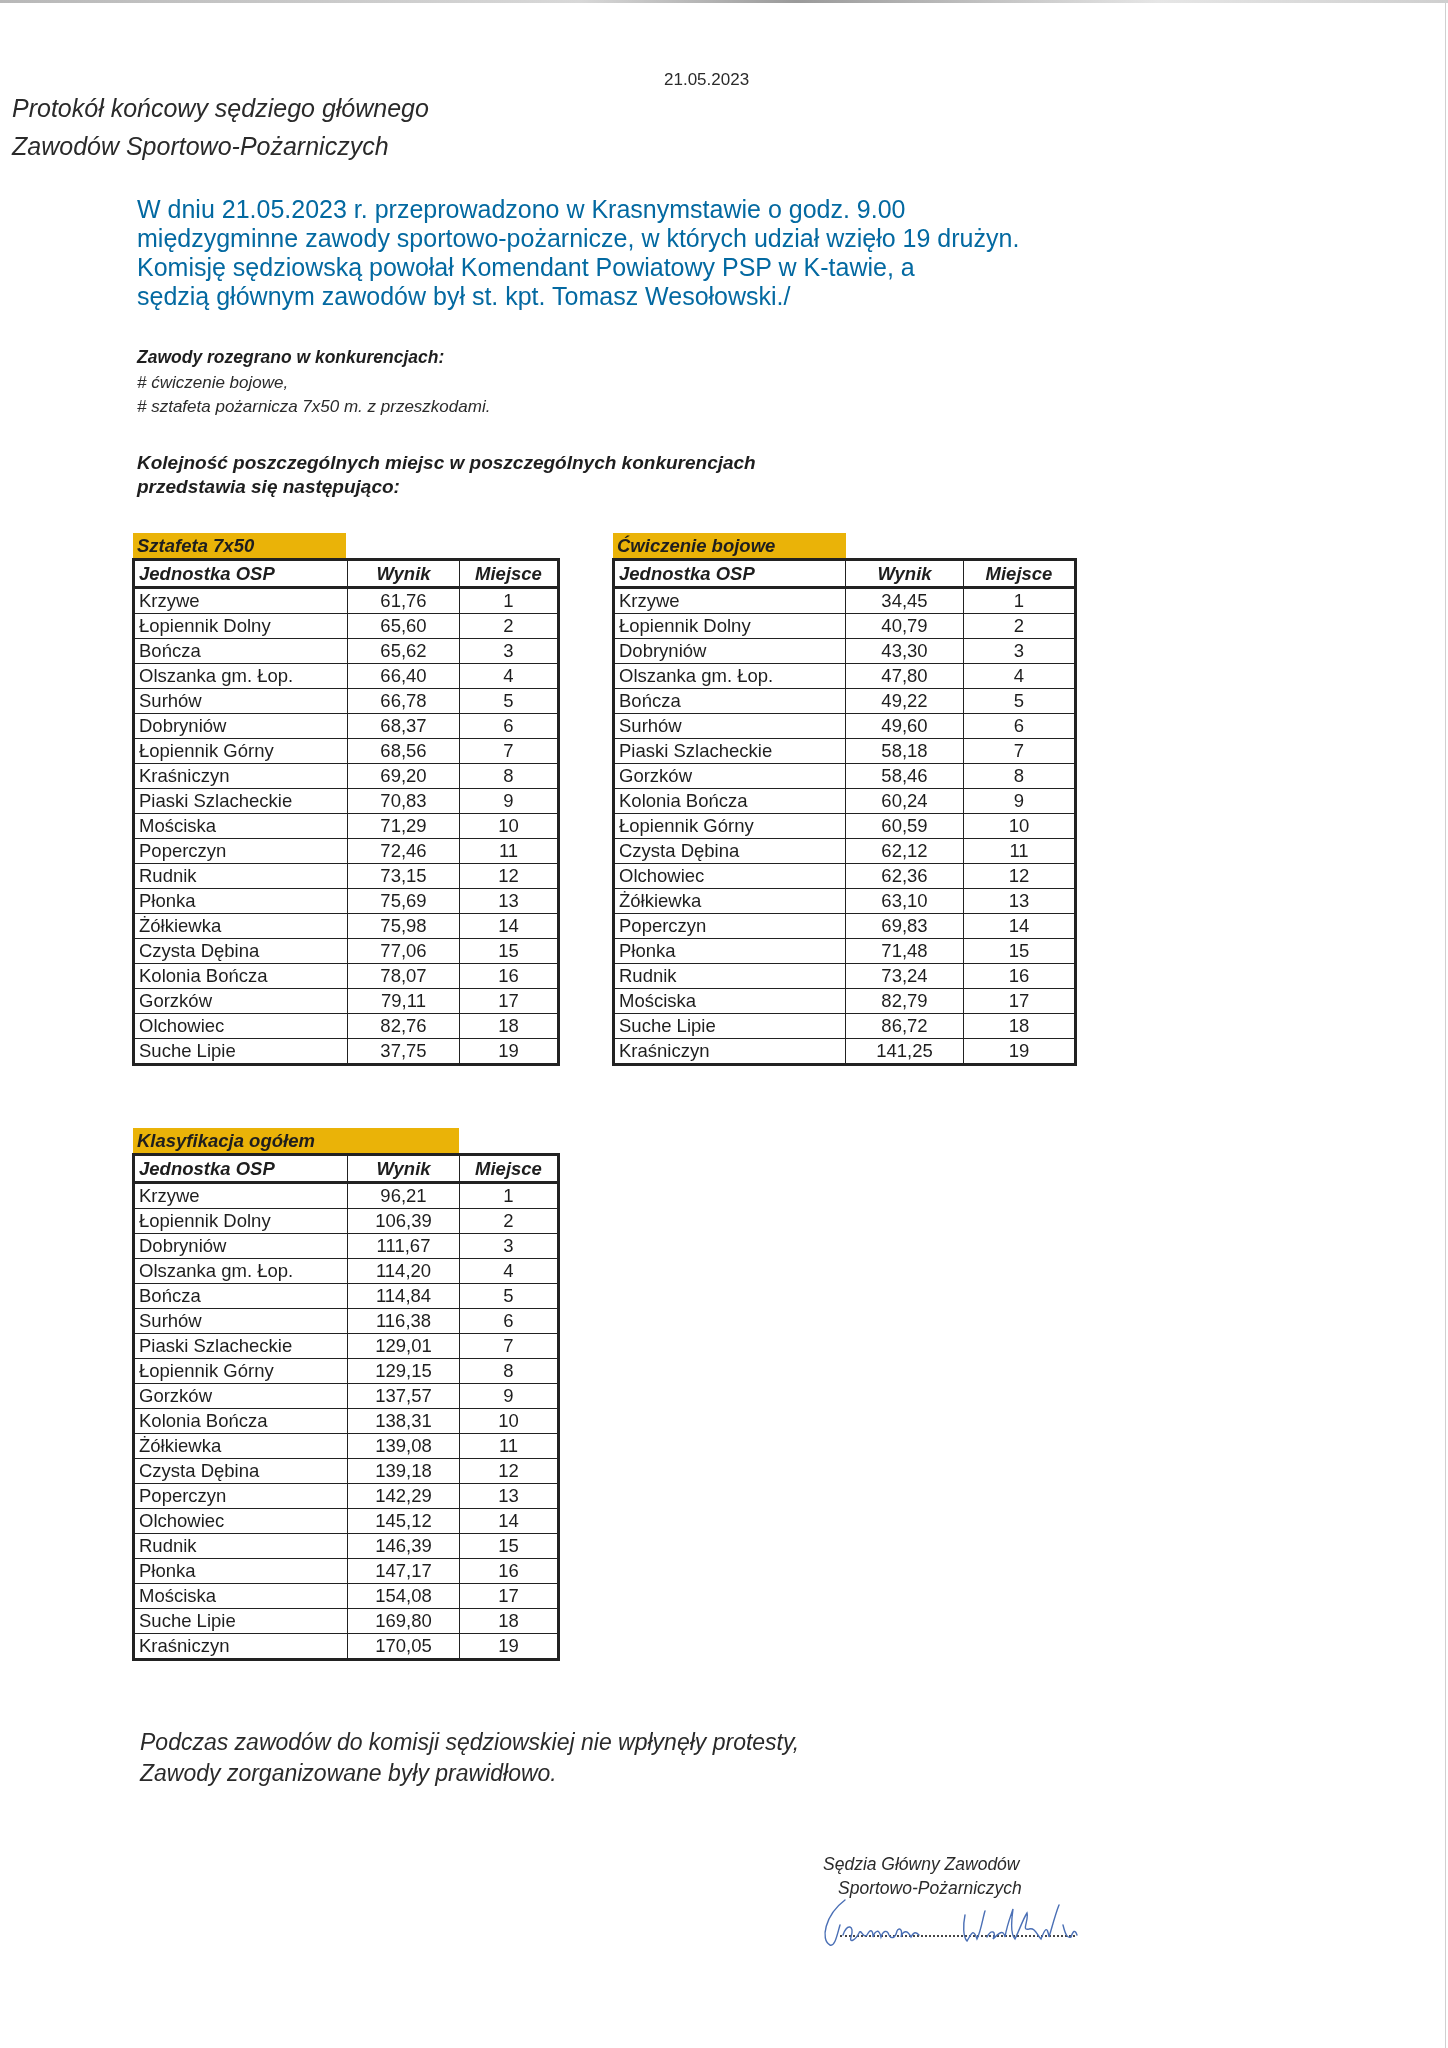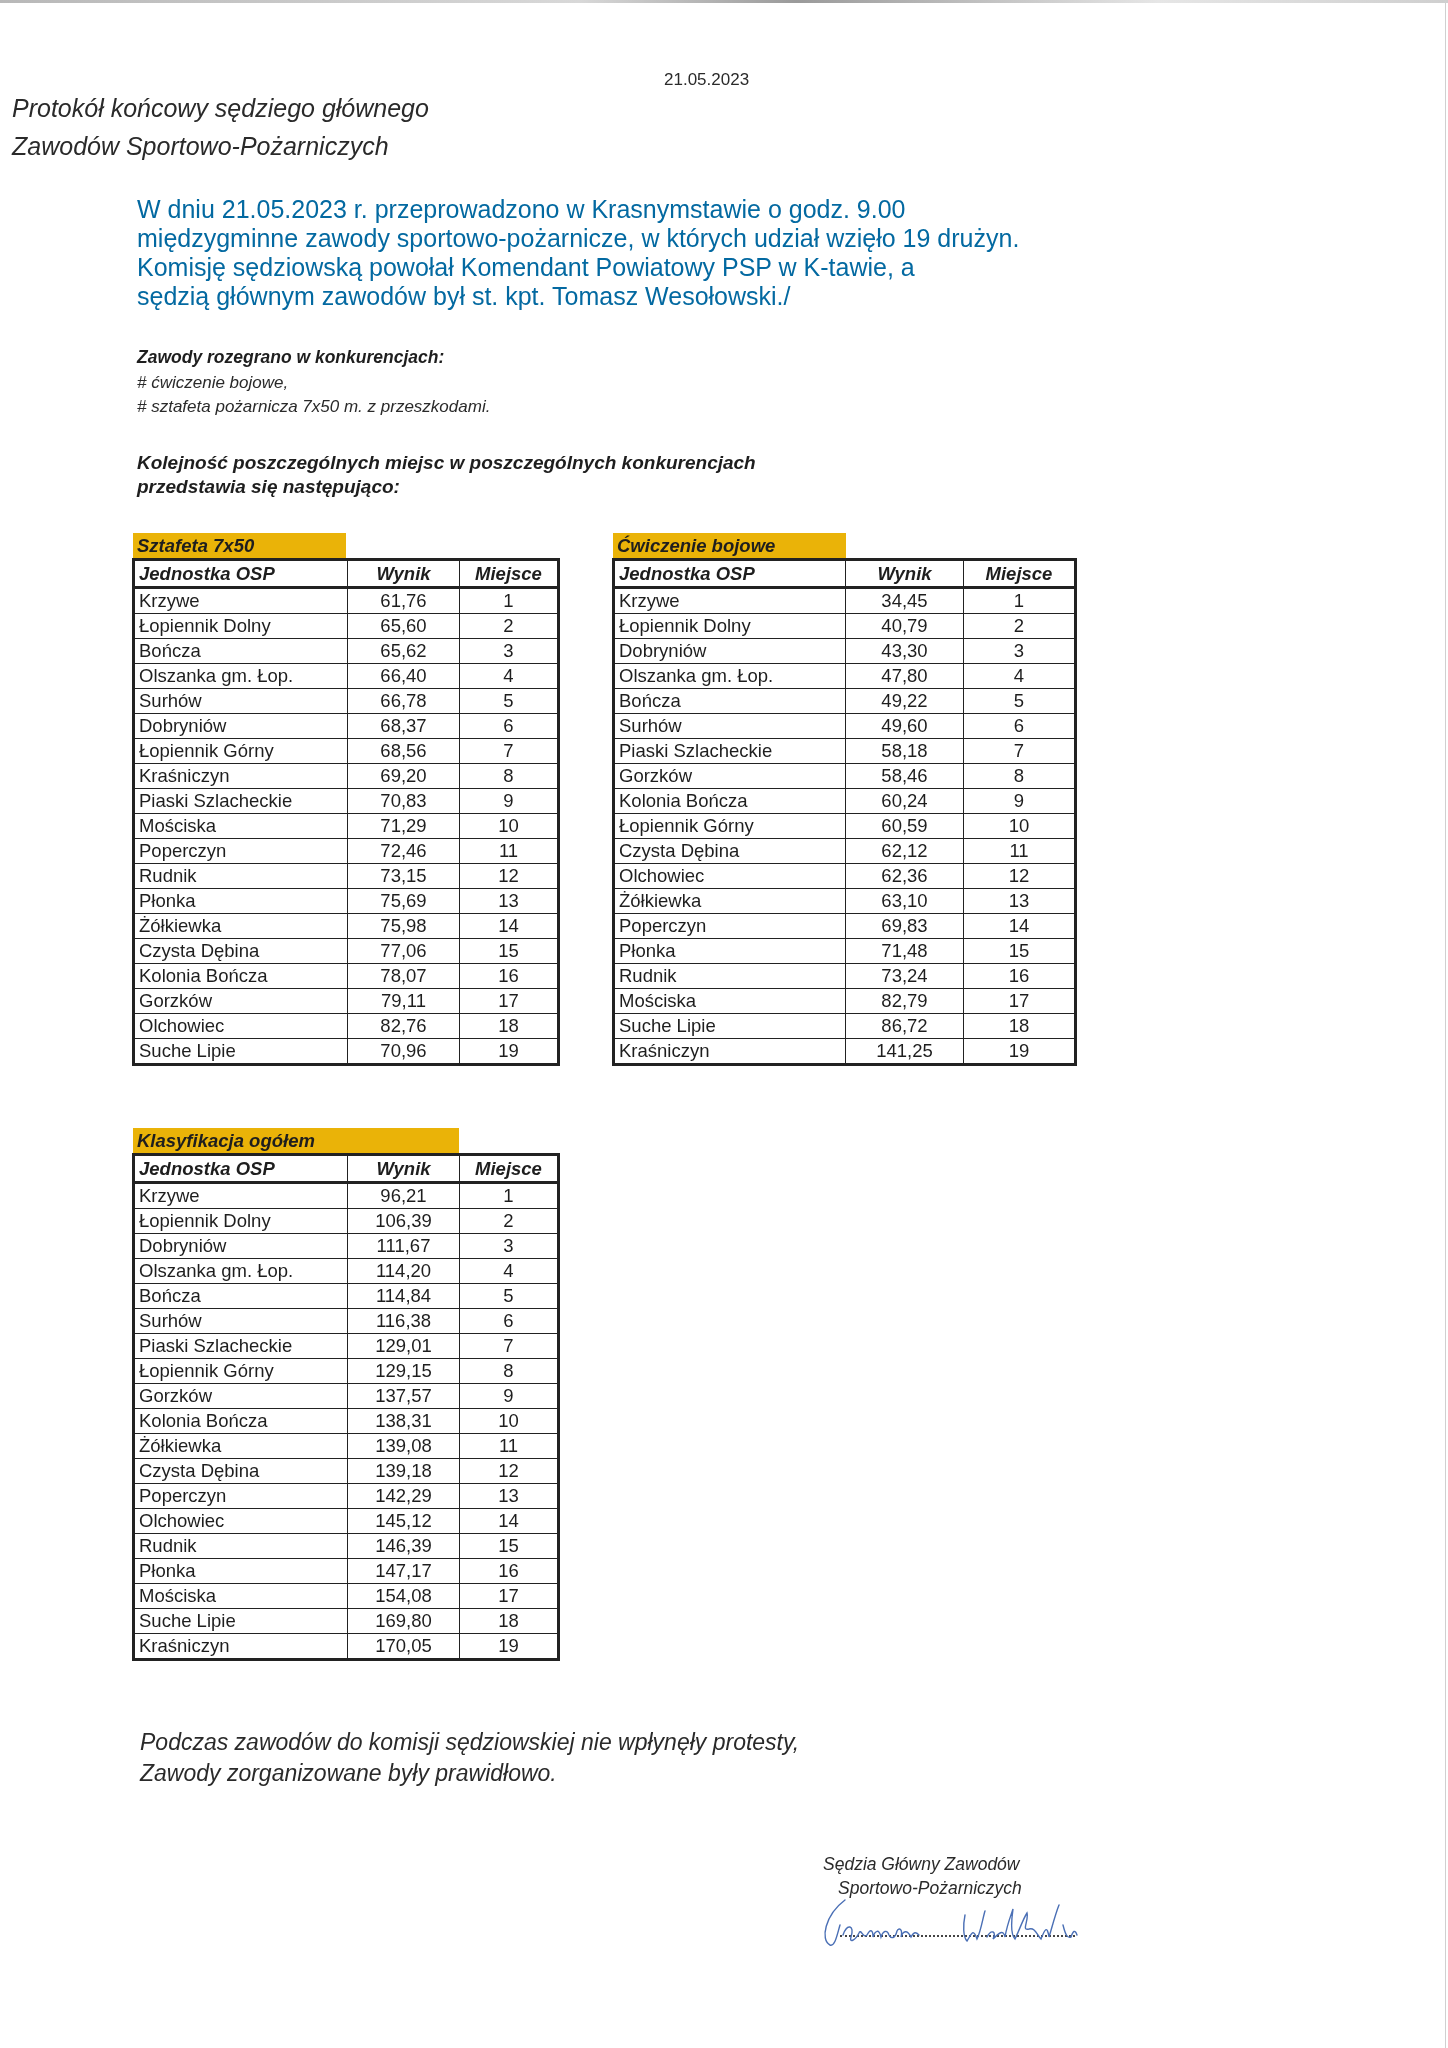--- a/index.html
+++ b/index.html
@@ -180,21 +180,21 @@
         <td class="c-res">79,11</td>
         <td class="c-pl">17</td>
       </tr>
       <tr>
         <td class="c-name">Olchowiec</td>
         <td class="c-res">82,76</td>
         <td class="c-pl">18</td>
       </tr>
       <tr>
         <td class="c-name">Suche Lipie</td>
-        <td class="c-res">70,96</td>
+        <td class="c-res">37,75</td>
         <td class="c-pl">19</td>
       </tr>
     </tbody>
 </table>
 
 <div class="tbl-title" id="tit-bojowe">Ćwiczenie bojowe</div>
 <table class="res" id="tbl-bojowe">
   <colgroup>
       <col style="width:232px">
       <col style="width:118px">

